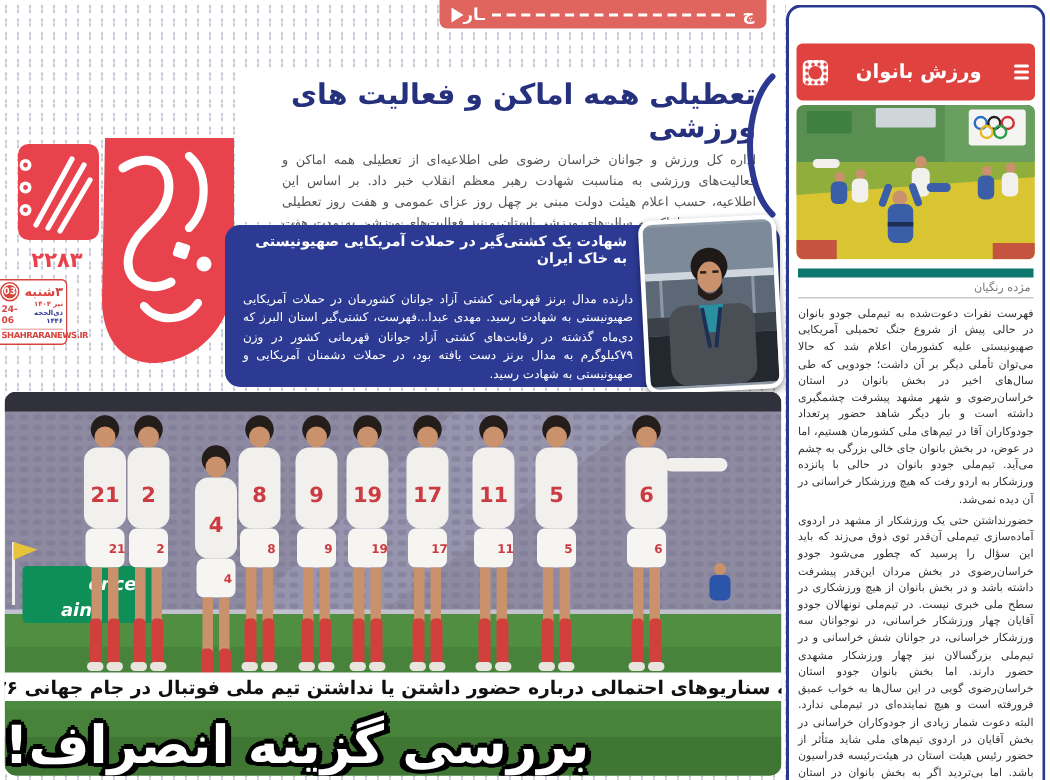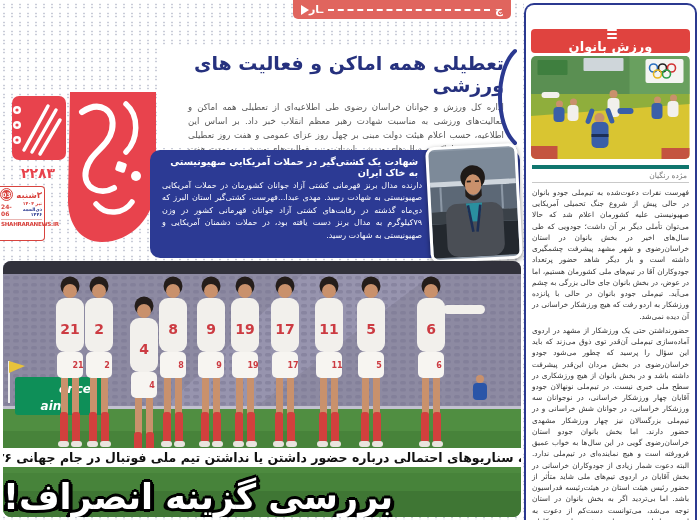--- a/index.html
+++ b/index.html
@@ -11,21 +11,21 @@
      background-size:8px 9px,8px 9px;background-position:0 0,0 3px;}
   
   .page-banner{position:absolute;left:293px;top:0;width:218px;height:19px;background:#e0655e;
      border-radius:0 0 5px 5px;color:#fff;display:flex;align-items:center;direction:rtl;
      font-weight:bold;font-size:11px;padding:0 8px;box-sizing:border-box;}
   .page-banner .dash{flex:1;border-top:2px dashed #fff;margin:0 5px;height:0;}
   .page-banner .arrowhead{width:0;height:0;border-top:5px solid transparent;border-bottom:5px solid transparent;border-right:8px solid #fff;transform:rotate(180deg);}
   
   .masthead{position:absolute;left:4px;top:92px;width:152px;height:152px;}
   .datebox{position:absolute;left:0;top:186px;width:45px;background:#fff;border:1.5px solid #d8433e;
-     border-left:none;border-radius:0 4px 4px 0;padding:2px 2px 13px 1px;box-sizing:border-box;}
+     border-left:none;border-radius:0 4px 4px 0;padding:2px 2px 2px 1px;box-sizing:border-box;}
   .datebox .row1{display:flex;align-items:center;justify-content:space-between;direction:rtl;}
   .datebox .day{color:#d8433e;font-weight:bold;font-size:8.5px;}
   .datebox .badge{background:#d8433e;color:#fff;font-size:6px;font-weight:bold;border:1px solid #fff;
      outline:1px solid #d8433e;border-radius:50%;width:9px;height:9px;display:flex;align-items:center;justify-content:center;direction:ltr;}
   .datebox .row2{display:flex;align-items:center;justify-content:space-between;margin-top:1px;direction:rtl;}
   .datebox .cal{display:flex;flex-direction:column;line-height:1.25;}
   .datebox .solar{color:#d8433e;font-size:4.6px;font-weight:bold;}
   .datebox .lunar{color:#2b3990;font-size:4.6px;font-weight:bold;}
   .datebox .greg{color:#d8433e;font-size:6px;font-weight:bold;direction:ltr;}
   .datebox .site{color:#d8433e;font-size:5.6px;font-weight:bold;direction:ltr;text-align:center;
@@ -33,45 +33,45 @@
   
   .top-article{position:absolute;left:158px;top:46px;width:360px;height:102px;background:#fff;padding:6px 14px 0 30px;box-sizing:border-box;}
   .top-article .bracket{position:absolute;right:0px;top:2px;}
   .top-article h1{margin:0 0 5px;color:#26317e;font-size:19px;font-weight:bold;text-align:right;}
   .top-article p{margin:0;color:#555;font-size:8.6px;line-height:1.62;text-align:justify;}
   
   .martyr-box{position:absolute;left:150px;top:150px;width:370px;height:108px;background:#2c3a94;border-radius:10px;}
   .martyr-photo{position:absolute;left:auto;right:auto;left:278px;top:-5px;width:86px;height:110px;border:3px solid #fff;border-radius:9px;
      overflow:hidden;transform:rotate(-3deg);box-shadow:0 2px 5px rgba(0,0,0,.45);background:#8e9aa8;}
   .martyr-text{position:absolute;right:98px;left:12px;top:6px;}
-  .martyr-text .kicker{color:#fff;font-size:9.5px;font-weight:bold;text-align:right;margin:0 4px 2px 0;}
+  .martyr-text .kicker{color:#fff;font-size:9.5px;font-weight:bold;text-align:right;margin:0 4px 16px 0;}
   .martyr-text h2{margin:0 4px 3px 0;text-align:right;font-size:18px;font-weight:bold;color:#e8474f;
      text-shadow:1px 0 #fff,-1px 0 #fff,0 1px #fff,0 -1px #fff,1px 1px #fff,-1px -1px #fff,1px -1px #fff,-1px 1px #fff;}
   .martyr-text p{margin:0;color:#fff;font-size:8px;line-height:1.55;text-align:justify;}
   
   .main-photo{position:absolute;left:3px;top:261px;width:518px;height:256px;border-radius:8px;overflow:hidden;}
   .main-photo .kicker-strip{position:absolute;left:50%;transform:translateX(-50%);bottom:50px;background:#fff;
      color:#111;font-weight:bold;font-size:12.5px;white-space:nowrap;padding:2px 10px;border-radius:3px;}
   .main-photo .big-headline{position:absolute;left:0;right:0;bottom:0px;text-align:left;color:#fff;
      font-size:35px;font-weight:bold;
      text-shadow:3px 0 #000,-3px 0 #000,0 3px #000,0 -3px #000,2px 2px #000,-2px -2px #000,2px -2px #000,-2px 2px #000,4px 2px #000,-4px 2px #000;}
   
   .right-col{position:absolute;left:524px;top:3px;width:173px;height:517px;border:2px solid #2b3990;
      border-bottom:none;border-radius:10px 10px 0 0;box-sizing:border-box;background:#fff;}
-  .wb-banner{margin:24px 5px 0;height:24px;background:#e0433f;border-radius:4px;display:flex;align-items:center;direction:rtl;padding:0 4px;box-sizing:border-box;flex-direction:column;}
+  .wb-banner{margin:24px 5px 0;height:38px;background:#e0433f;border-radius:4px;display:flex;align-items:center;direction:rtl;padding:0 4px;box-sizing:border-box;}
   .wb-banner .title{flex:1;text-align:center;color:#fff;font-weight:bold;font-size:13px;}
   .wb-logo{width:17px;height:17px;background:#fff;border-radius:4px;order:2;
      background-image:radial-gradient(#e0433f 1px,transparent 1.2px);background-size:4px 4px;background-position:1px 1px;position:relative;}
   .wb-logo::after{content:"";position:absolute;inset:4px;border-radius:50%;background:#e0433f;}
   .wb-stripes{order:0;display:flex;flex-direction:column;gap:2px;margin-left:3px;}
   .wb-stripes i{display:block;width:10px;height:2px;background:#fff;border-radius:1px;}
   .judo-photo{margin:3px 5px 0;height:103px;border-radius:5px;overflow:hidden;}
   .wb-kicker{margin:5px 6px 0;text-align:center;font-weight:bold;color:#1a1a1a;font-size:9.8px;line-height:1.5;}
   .wb-headline{margin:3px 4px 0;text-align:center;font-weight:bold;color:#000;font-size:13.5px;}
-  .wb-byline{margin:6px 6px 0;border-top:4px solid #0f766e;border-bottom:1px solid #c9c9c9;
+  .wb-byline{margin:6px 6px 0;border-top:6px solid #0f766e;border-bottom:1px solid #c9c9c9;
      padding:2px 2px;font-size:7.5px;color:#777;text-align:right;}
   .wb-body{margin:4px 6px 0;color:#333;font-size:7.35px;line-height:1.53;text-align:justify;}
   .wb-body p{margin:0 0 3px;}
 </style>
 </head>
 <body>
 
 <div class="page">
 
   <div class="main-area">

